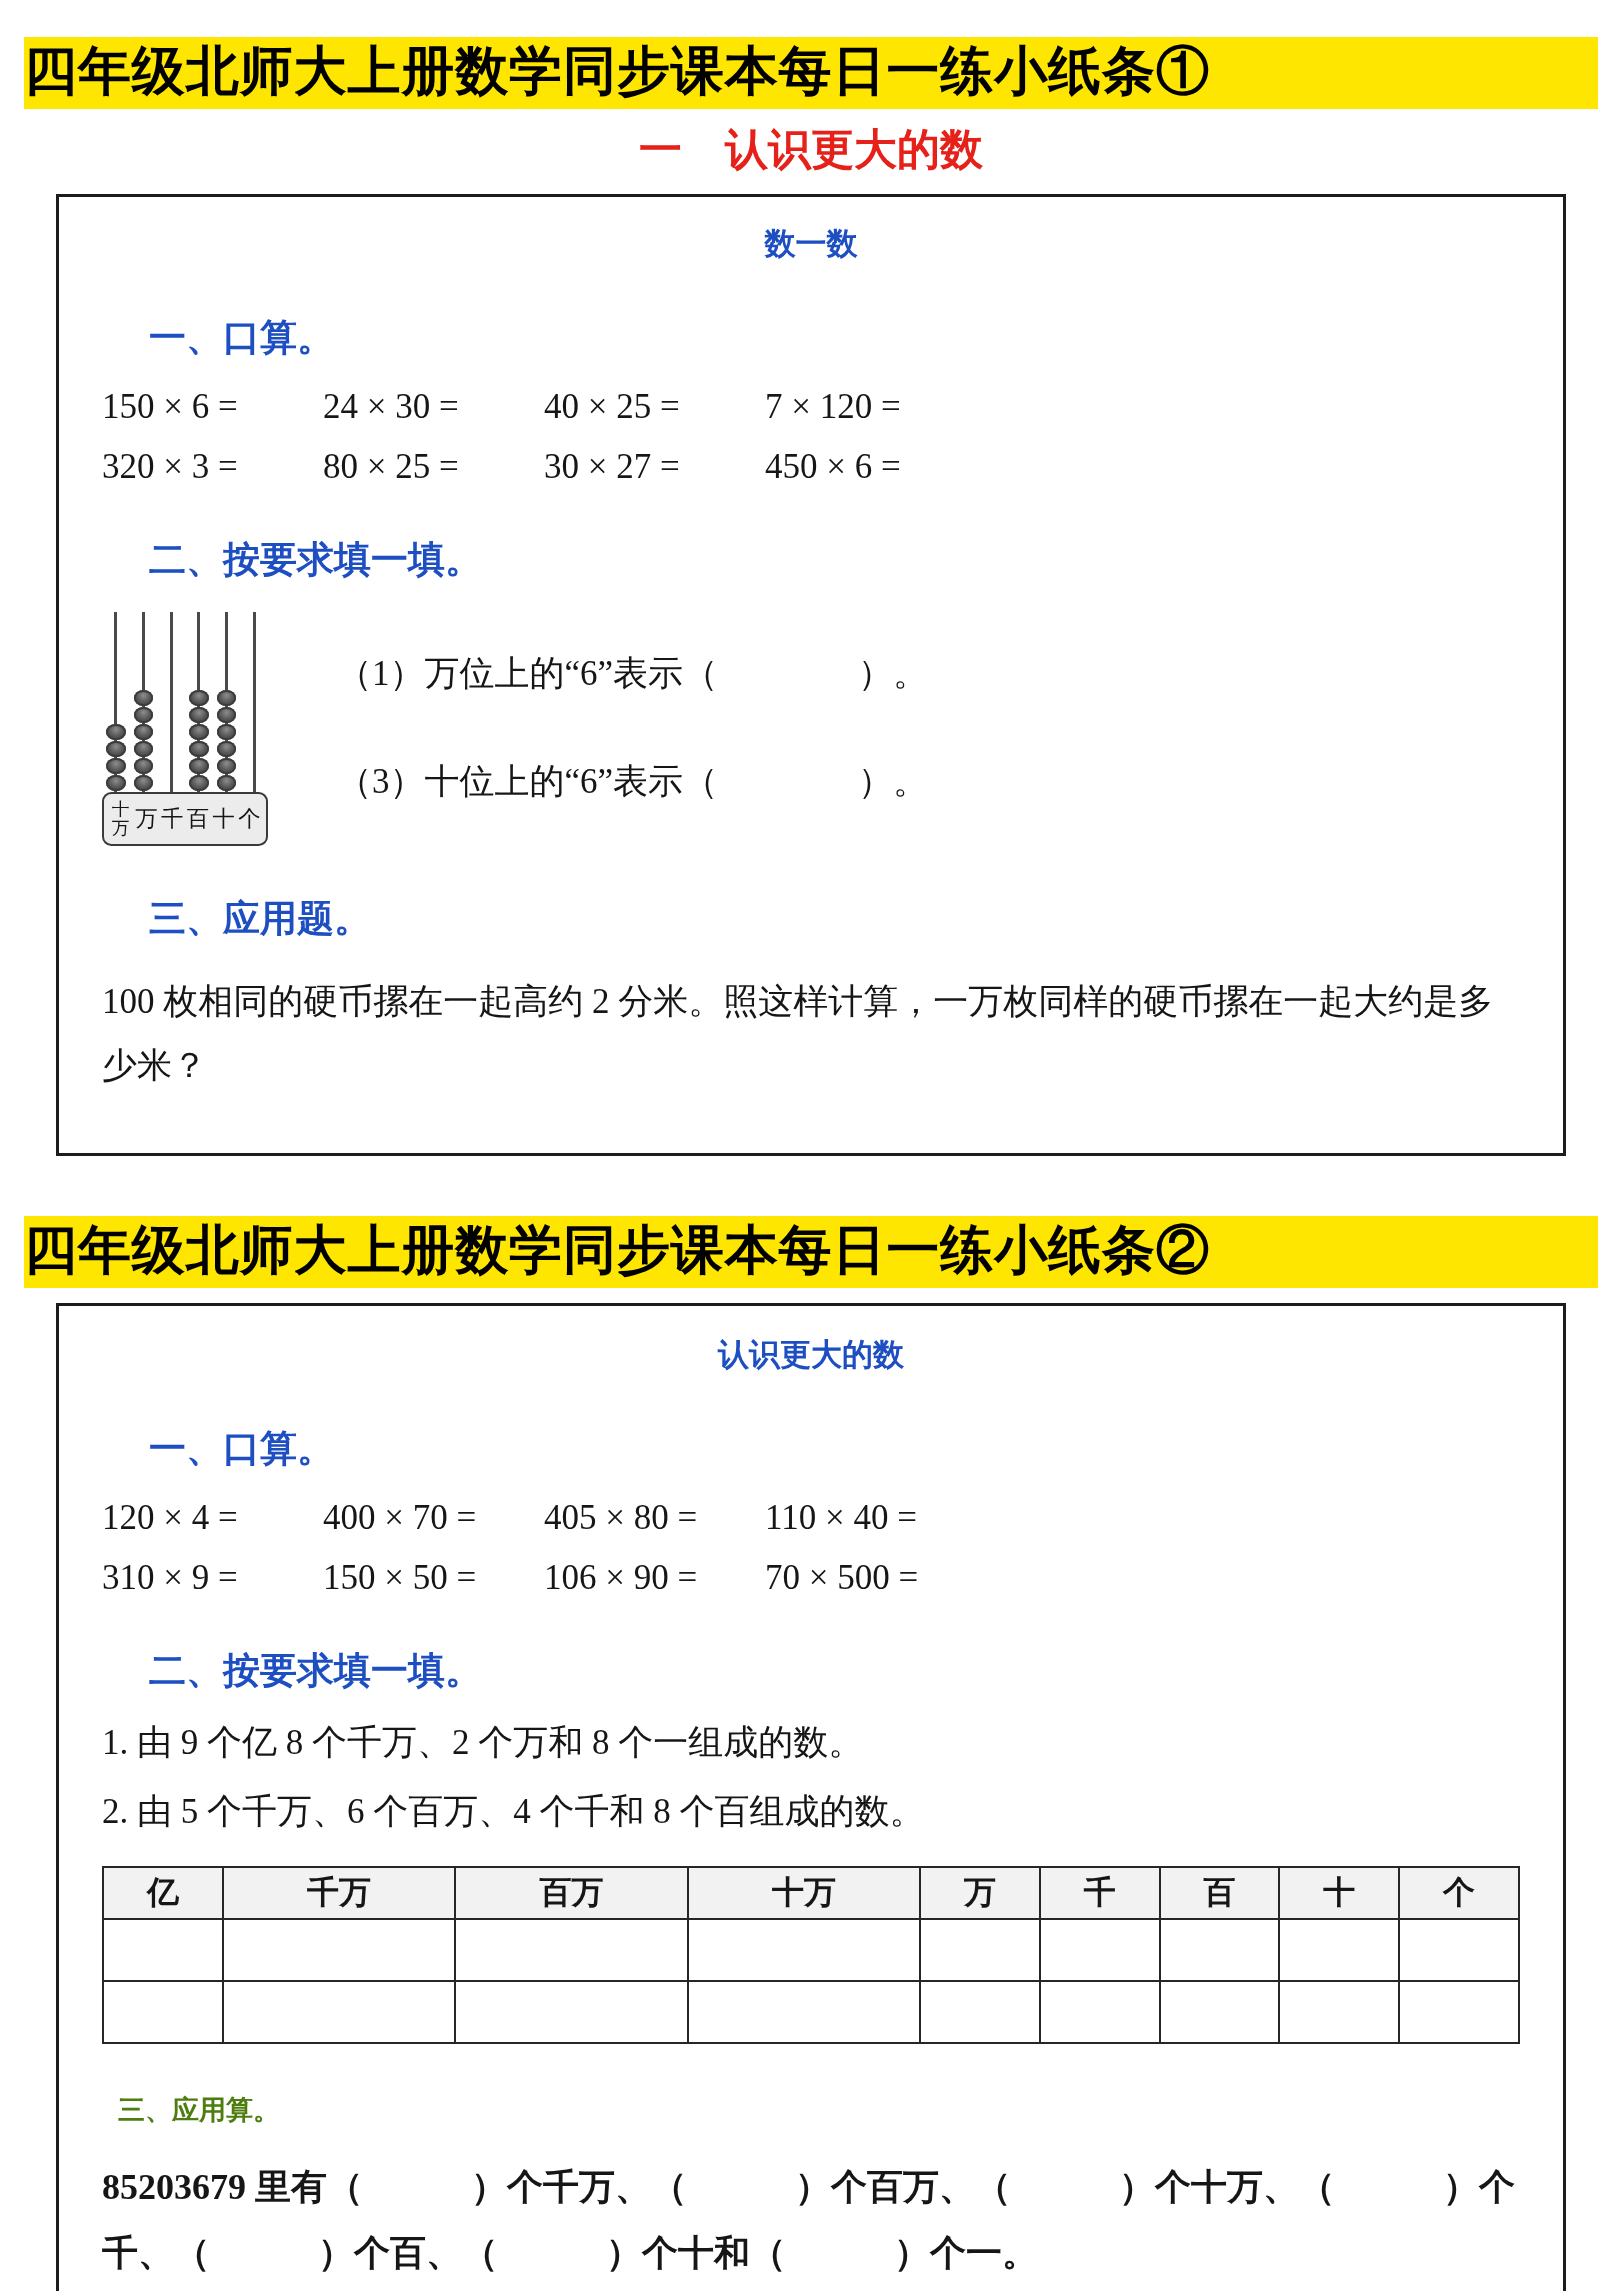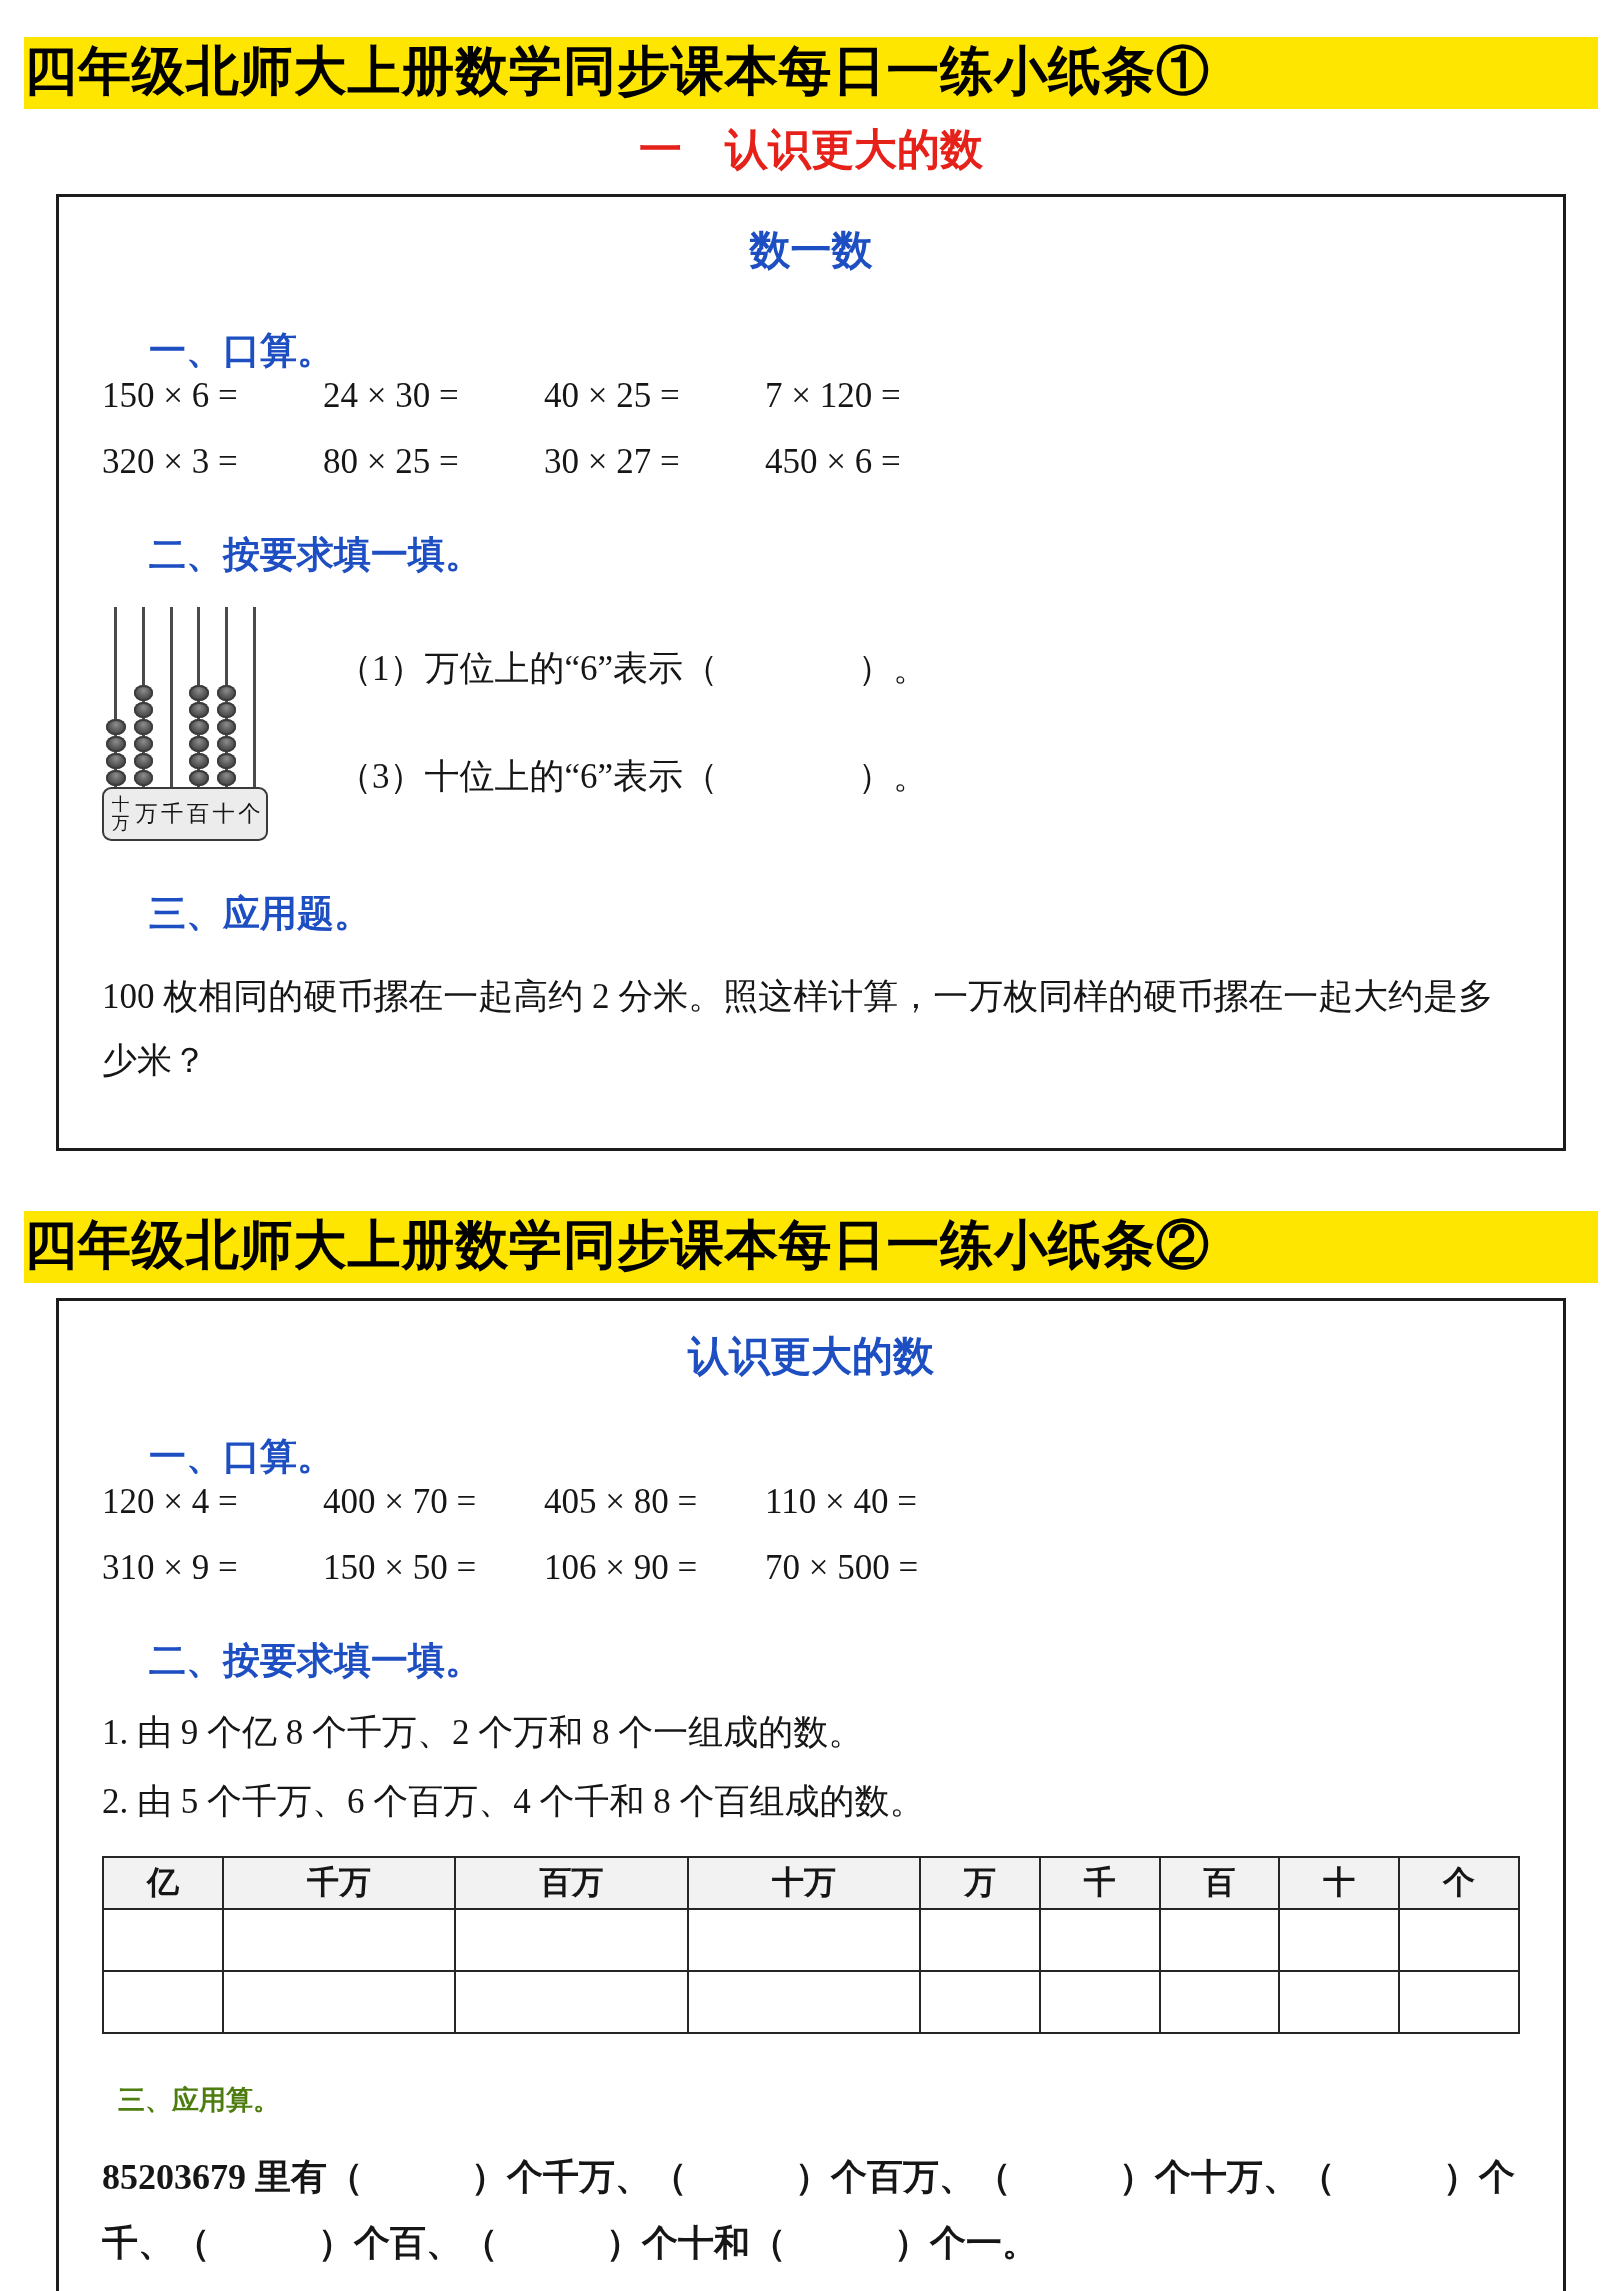--- a/index.html
+++ b/index.html
@@ -26,32 +26,32 @@
     font-size:43px; color:var(--subtitle-red,#e62119);
   }
 
   .box {
     margin:15px 56px 0; border:3.7px solid #1c1c1c;
     padding:26px 43px 54px; background:#fff;
   }
 
   .center-heading {
     text-align:center; font-family:"Liberation Sans", sans-serif;
-    font-weight:bold; font-size:41px; color:var(--heading-blue,#1d4ec2);
+    font-weight:bold; font-size:31px; color:var(--heading-blue,#1d4ec2);
   }
 
   .section-title {
     margin:48px 0 0 47px; font-family:"Liberation Sans", sans-serif;
     font-weight:bold; font-size:37px; color:var(--heading-blue,#1d4ec2);
   }
   .section-title.black { color:#4d7c0f; font-size:27px; margin-left:16px; }
 
   .problems {
-    display:grid; grid-template-columns:repeat(4,221px);
-    row-gap:26px; font-size:35px;
+    margin-top:24px; display:grid; grid-template-columns:repeat(4,221px);
+    row-gap:20px; font-size:35px;
   }
   .problem { white-space:nowrap; }
 
   .fill-row { margin-top:24px; display:flex; align-items:center; gap:69px; }
 
   .abacus { width:166px; flex:0 0 auto; }
   .abacus-rods { display:flex; height:183px; }
   .rod { position:relative; flex:1; display:flex; flex-direction:column-reverse; align-items:center; }
   .wire { position:absolute; left:50%; top:3.7px; bottom:-3.7px; width:2.8px; margin-left:-1.4px; background:#4a4a4a; }
   .bead {

